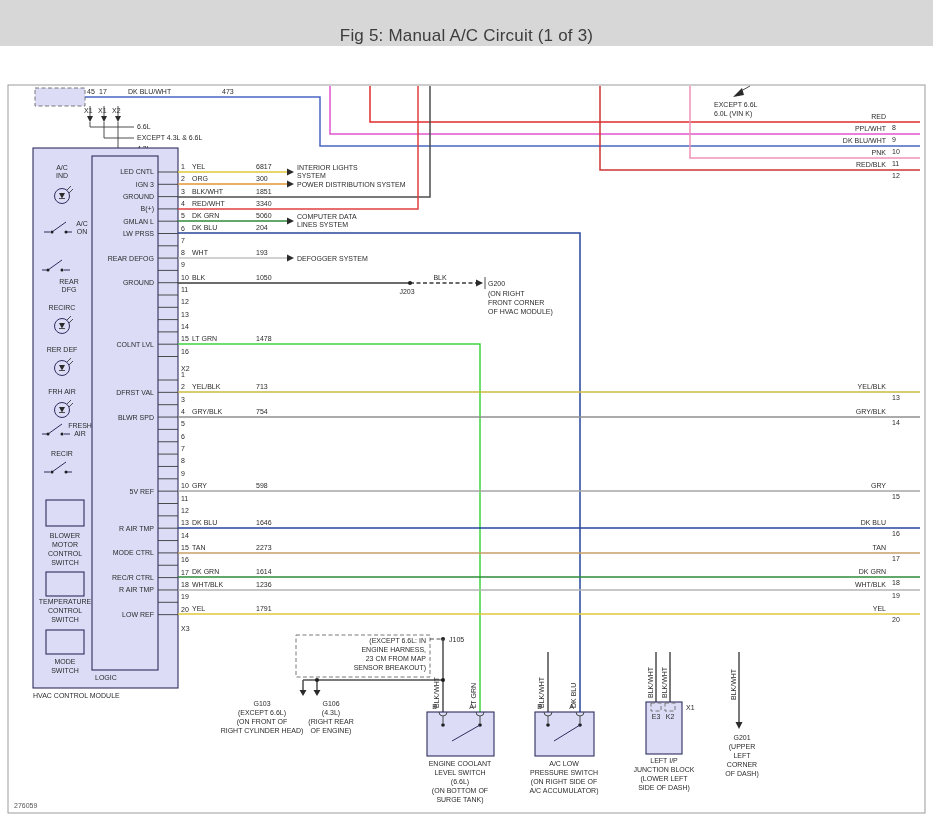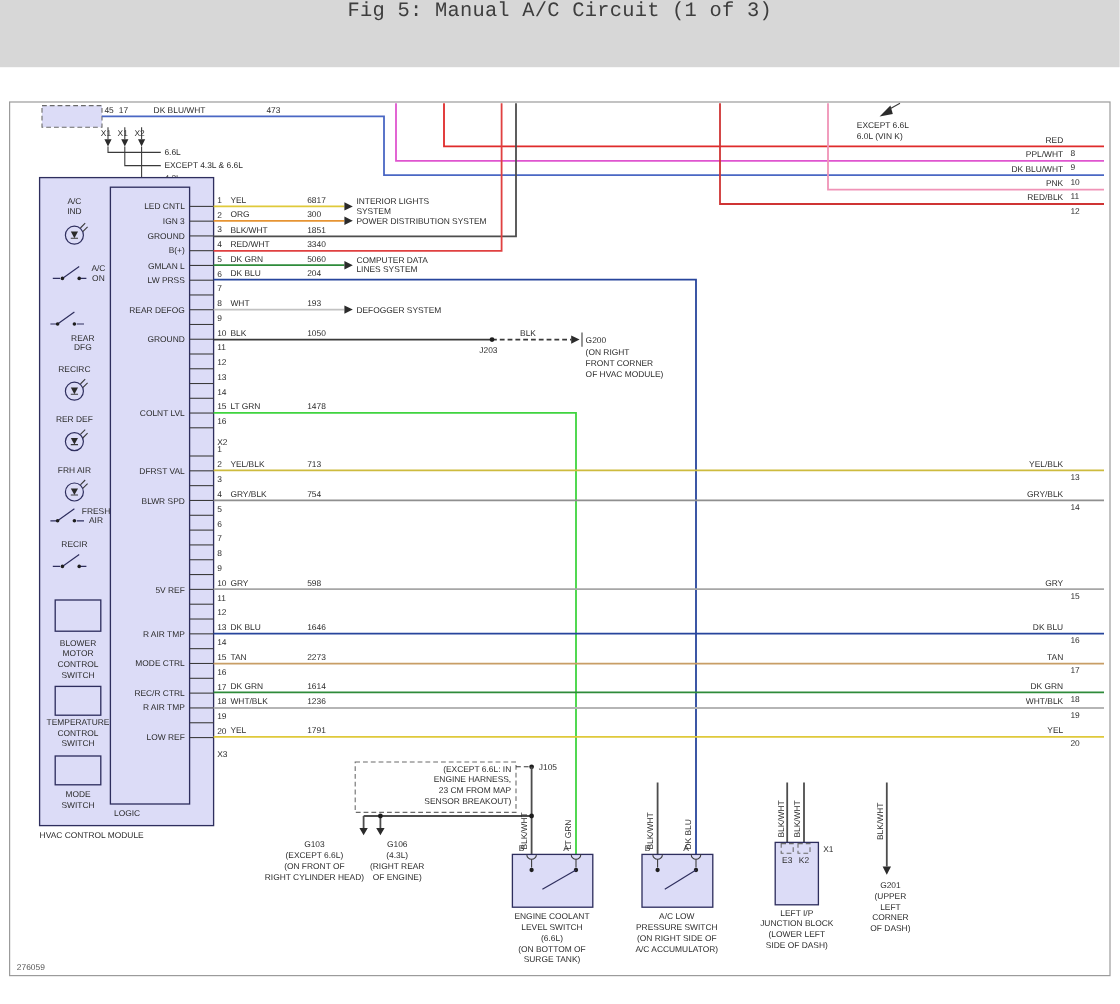--- a/index.html
+++ b/index.html
@@ -1,16 +1,16 @@
 <!DOCTYPE html>
 <html><head>
 <meta charset="utf-8">
 <style>
   html,body{margin:0;padding:0;width:933px;height:837px;background:#ffffff;font-family:"Liberation Sans",sans-serif;overflow:hidden;}
-  .titlebar{position:absolute;top:0;left:0;width:933px;height:56px;background:#d7d7d7;display:flex;align-items:flex-start;justify-content:center;font-family:Liberation Mono, monospace;}
+  .titlebar{position:absolute;top:0;left:0;width:933px;height:46px;background:#d7d7d7;display:flex;align-items:flex-end;justify-content:center;}
   .titlebar span{font-size:17px;color:#3d3d3d;letter-spacing:.2px;}
   svg{position:absolute;top:0;left:0;}
   svg text{font-family:"Liberation Sans",sans-serif;font-size:7px;fill:#2b2b2b;}
   .frame{fill:#ffffff;stroke:#9b9b9b;stroke-width:1;}
   .wire{fill:none;stroke-width:1.5;}
   .thin{fill:none;stroke:#3a3a3a;stroke-width:0.9;}
   .dash{stroke-dasharray:4 2.5;}
   .lav{fill:#dcdcf7;stroke:#2e2e5e;stroke-width:1.1;}
   .dashbox{fill:none;stroke:#6a6a6a;stroke-width:0.9;stroke-dasharray:4 2.5;}
   .dashlav{fill:#dcdcf7;stroke:#6a6a6a;stroke-width:0.9;stroke-dasharray:4 2.5;}

